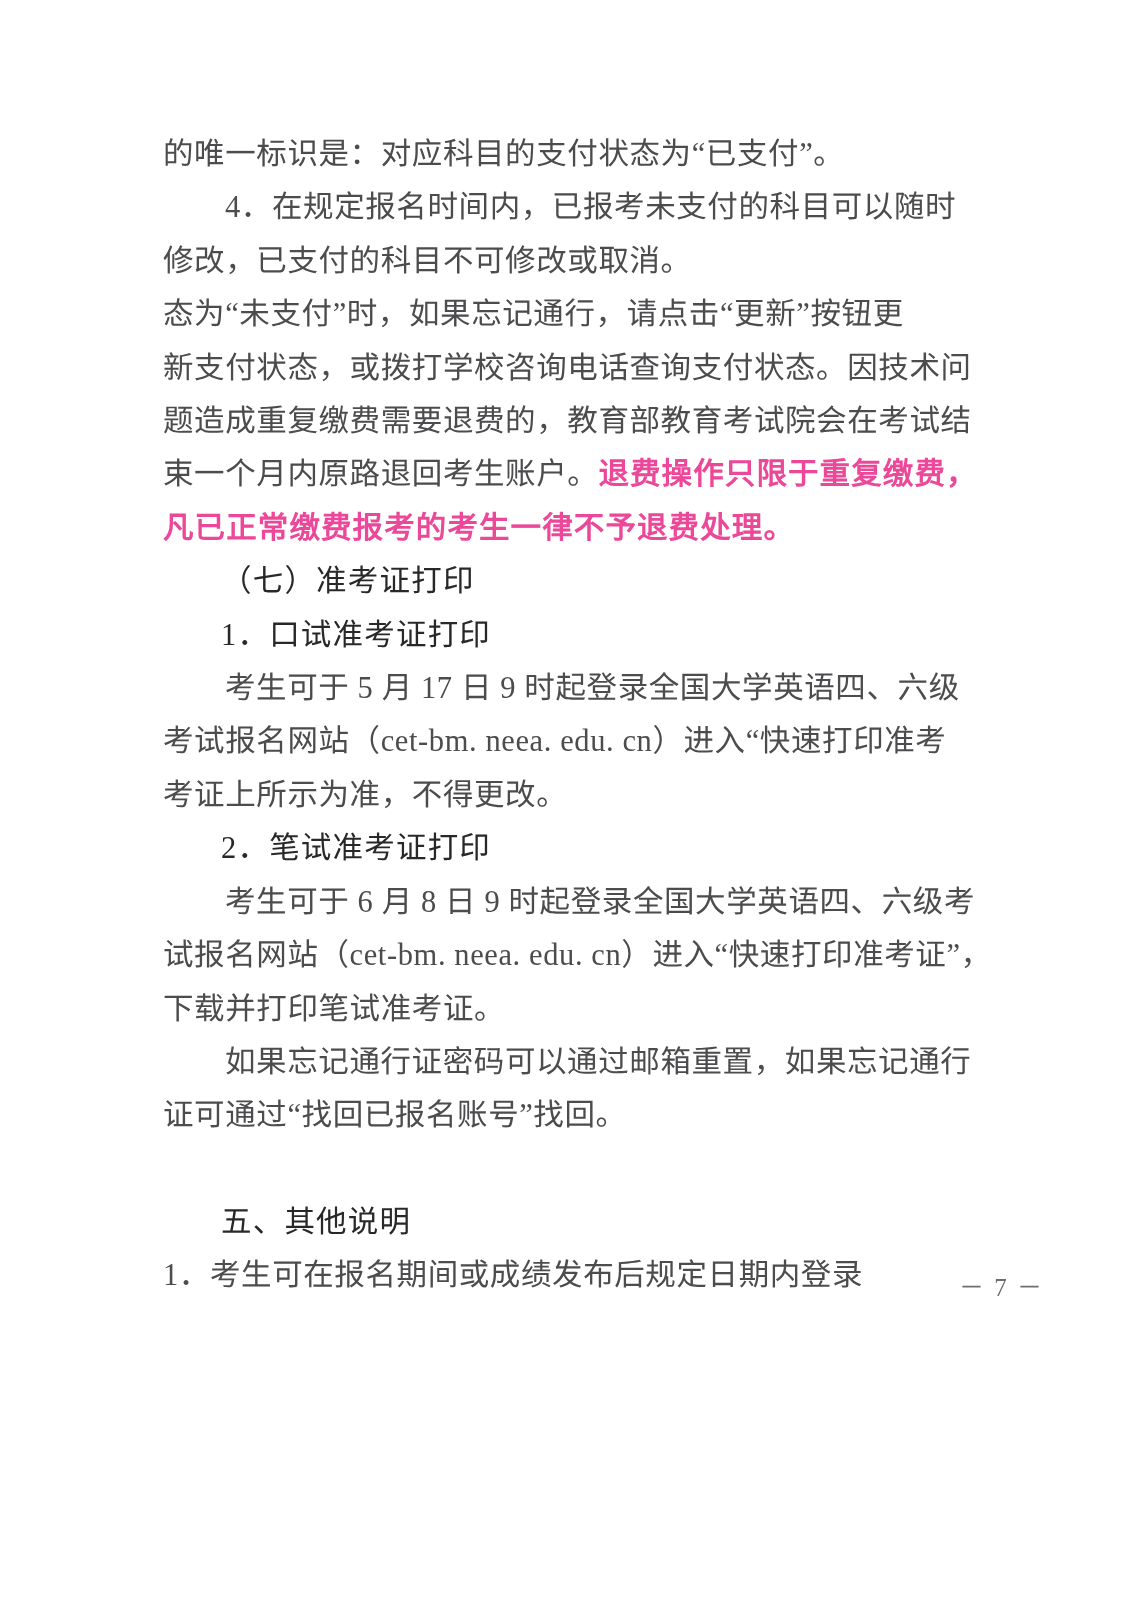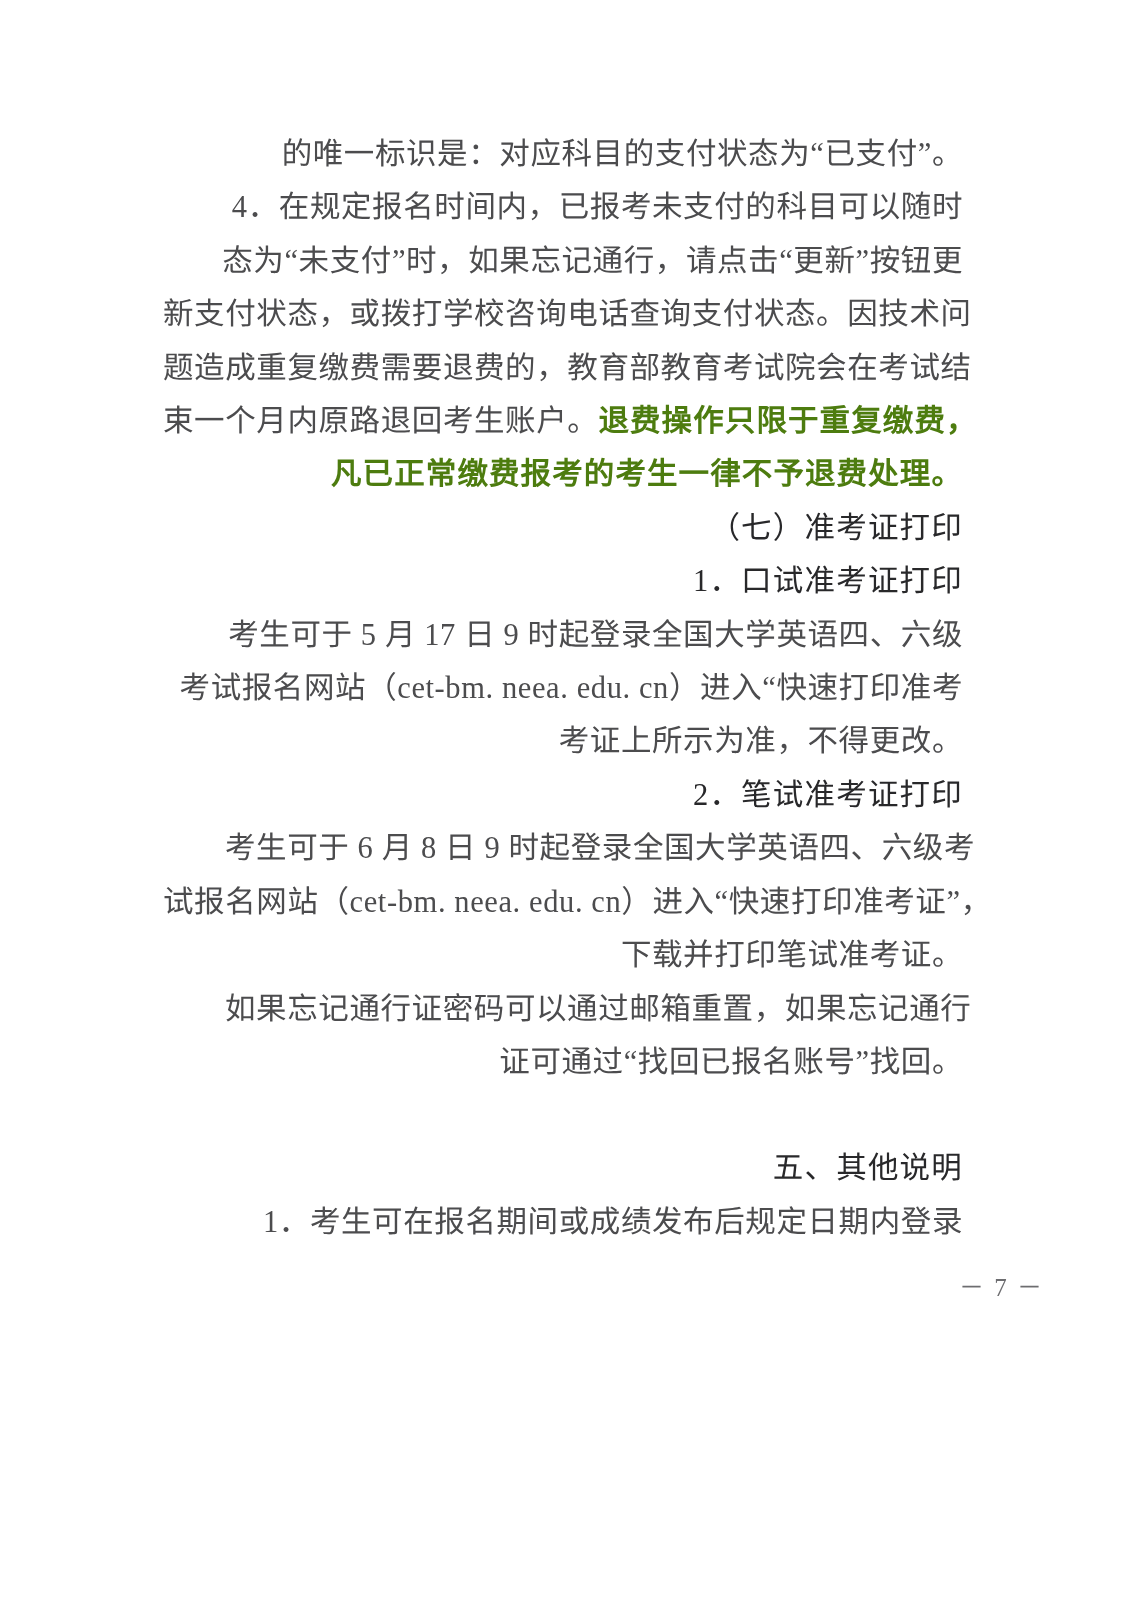--- a/index.html
+++ b/index.html
@@ -9,21 +9,20 @@
     background: #ffffff;
   }
 
   #page {
     position: relative;
     width: 1130px;
     height: 1381px;
     background: #ffffff;
     overflow: hidden;
     font-family: "Liberation Serif", "DejaVu Serif", serif;
-    text-align: right;
   }
 
   
   #body-column {
     position: absolute;
     left: 163px;
     top: 128px;
     width: 800px;
   }
 
@@ -48,21 +47,21 @@
   .ln.heading {
     padding-left: 58px;
     font-weight: 400;
     color: #28282a;
     letter-spacing: 1.2px;
   }
 
   
   .em {
     font-weight: 700;
-    color: #4d7c0f;
+    color: #ec4899;
     letter-spacing: 1.1px;
   }
 
   
   .gap-before { margin-top: 53px; }
 
   
   #page-number {
     position: absolute;
     right: 86px;
@@ -77,20 +76,21 @@
 </head>
 <body>
 
 <div id="page">
 
   <div id="body-column">
 
     <div class="ln flush">的唯一标识是：对应科目的支付状态为“已支付”。</div>
 
     <div class="ln indent">4．在规定报名时间内，已报考未支付的科目可以随时</div>
+    <div class="ln flush">修改，已支付的科目不可修改或取消。</div>
 
     <div class="ln flush">态为“未支付”时，如果忘记通行，请点击“更新”按钮更</div>
     <div class="ln flush">新支付状态，或拨打学校咨询电话查询支付状态。因技术问</div>
     <div class="ln flush">题造成重复缴费需要退费的，教育部教育考试院会在考试结</div>
     <div class="ln flush"><span>束一个月内原路退回考生账户。</span><span class="em">退费操作只限于重复缴费，</span></div>
     <div class="ln flush em">凡已正常缴费报考的考生一律不予退费处理。</div>
 
     <div class="ln heading">（七）准考证打印</div>
 
     <div class="ln heading">1．口试准考证打印</div>

